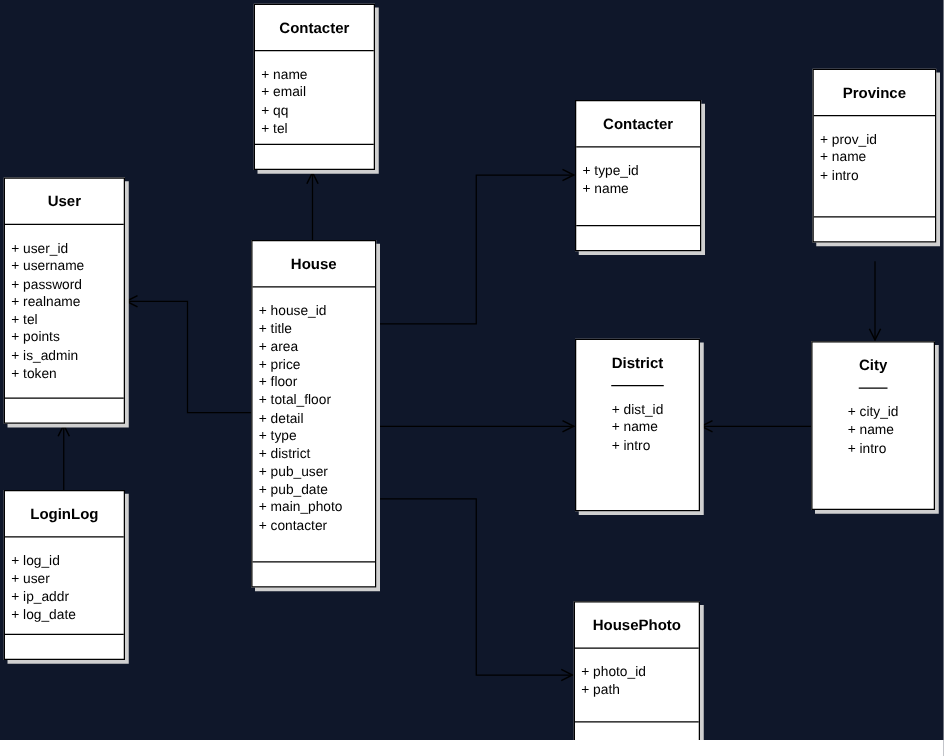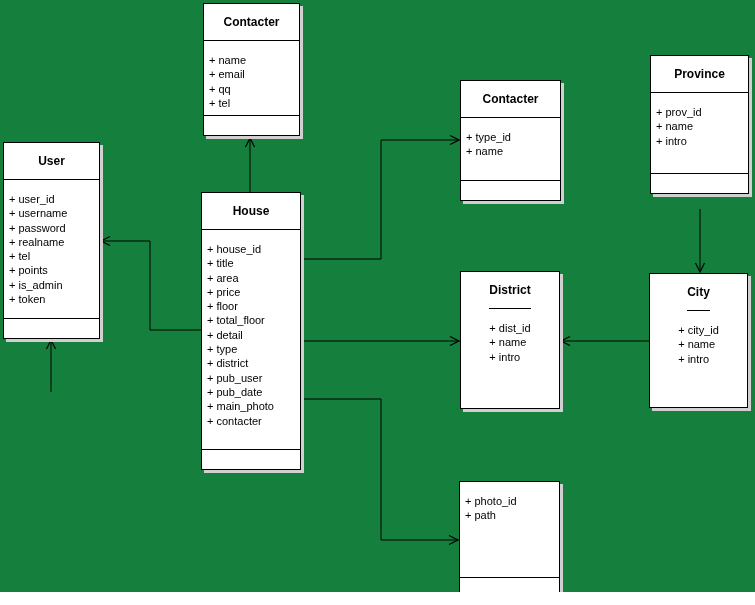--- a/index.html
+++ b/index.html
@@ -5,21 +5,21 @@
   html, body {
     margin: 0;
     padding: 0;
     background: #ffffff;
     font-family: "Liberation Sans", sans-serif;
   }
   .canvas {
     position: relative;
     width: 755px;
     height: 592px;
-    background: #15803d;
+    background: #0f172a;
     overflow: hidden;
   }
   .connector-layer {
     position: absolute;
     left: 0;
     top: 0;
     width: 755px;
     height: 605px;
     pointer-events: none;
   }
@@ -113,20 +113,30 @@
         <div class="attr-row">+ password</div>
         <div class="attr-row">+ realname</div>
         <div class="attr-row">+ tel</div>
         <div class="attr-row">+ points</div>
         <div class="attr-row">+ is_admin</div>
         <div class="attr-row">+ token</div>
       </div>
     <div class="uml-methods"></div>
   </div>
 
+  <div class="uml-class c-loginlog">
+    <div class="uml-title">LoginLog</div>
+    <div class="uml-attrs">
+        <div class="attr-row">+ log_id</div>
+        <div class="attr-row">+ user</div>
+        <div class="attr-row">+ ip_addr</div>
+        <div class="attr-row">+ log_date</div>
+      </div>
+    <div class="uml-methods"></div>
+  </div>
 
   <div class="uml-class c-house">
     <div class="uml-title">House</div>
     <div class="uml-attrs">
         <div class="attr-row">+ house_id</div>
         <div class="attr-row">+ title</div>
         <div class="attr-row">+ area</div>
         <div class="attr-row">+ price</div>
         <div class="attr-row">+ floor</div>
         <div class="attr-row">+ total_floor</div>
@@ -174,20 +184,21 @@
     <div class="uml-title">City</div>
     <div class="uml-attrs">
         <div class="attr-row">+ city_id</div>
         <div class="attr-row">+ name</div>
         <div class="attr-row">+ intro</div>
       </div>
     <div class="uml-methods"></div>
   </div>
 
   <div class="uml-class c-housephoto">
+    <div class="uml-title">HousePhoto</div>
     <div class="uml-attrs">
         <div class="attr-row">+ photo_id</div>
         <div class="attr-row">+ path</div>
       </div>
     <div class="uml-methods"></div>
   </div>
 
 </div>
 
 </body></html>

